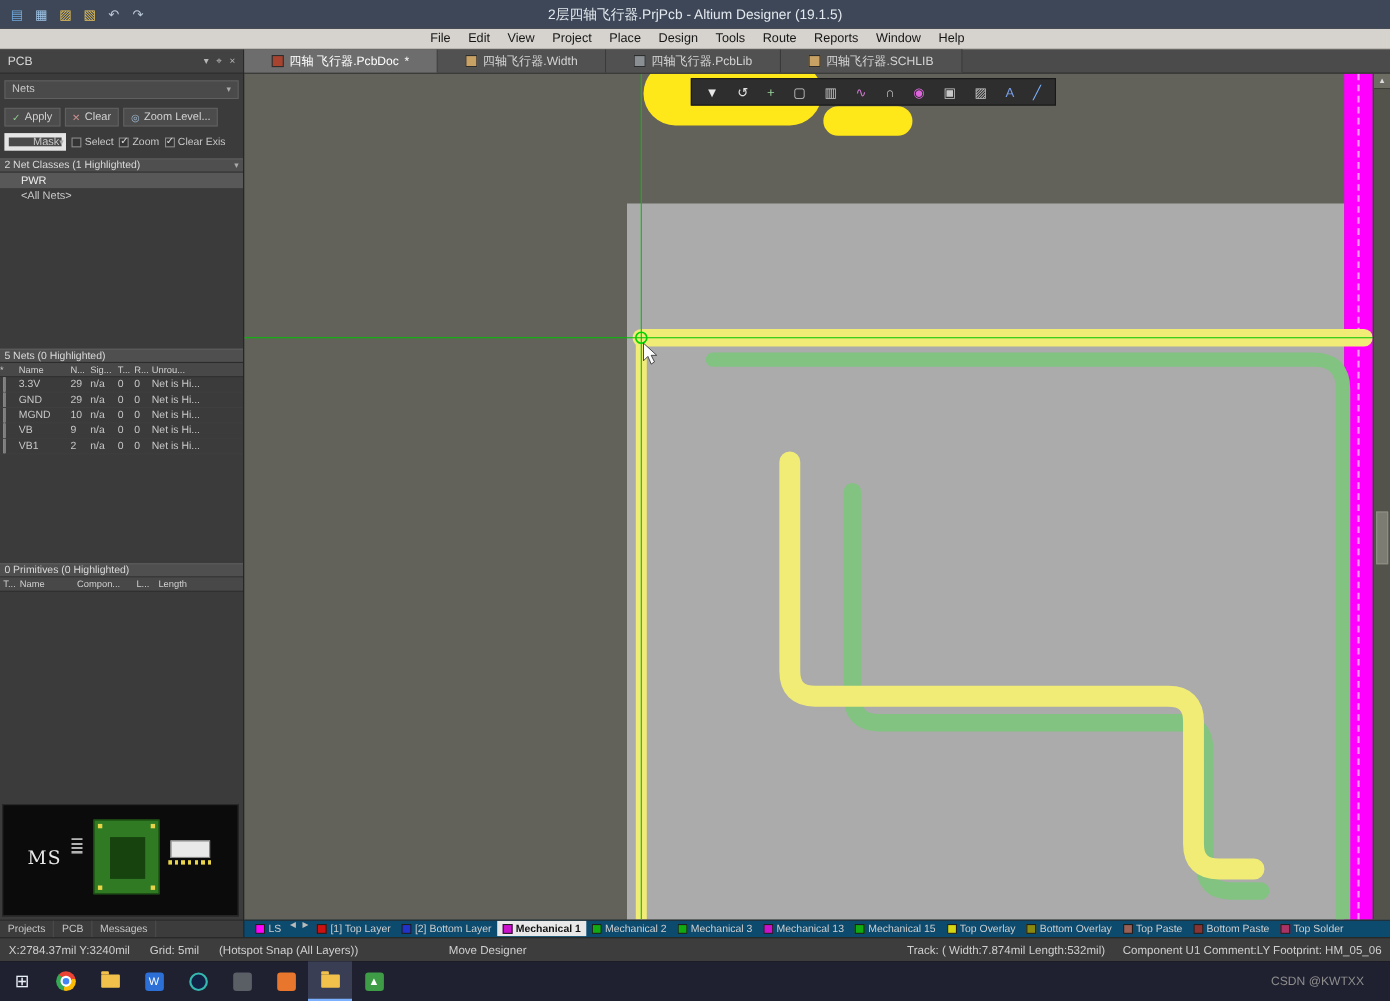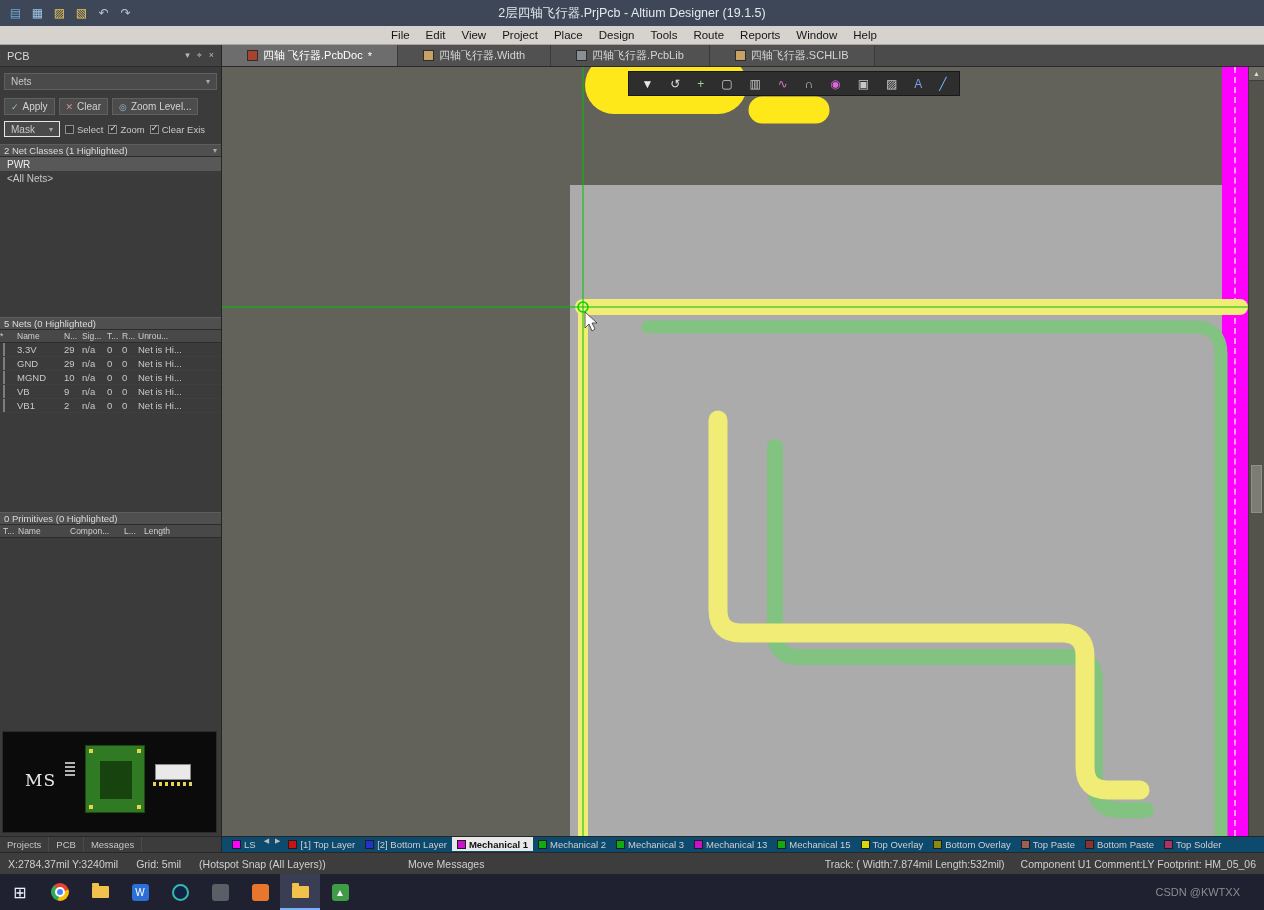--- a/index.html
+++ b/index.html
@@ -32,31 +32,31 @@
   .panel-body { flex:1 1 auto; position:relative; overflow:hidden; color:#c8c8c8; font-size:10px; }
 
   .nets-select { margin:6px 4px 0; height:17px; background:#4a4a4a; border:1px solid #5f5f5f;
     display:flex; align-items:center; justify-content:space-between; padding:0 6px; font-size:10px; }
   .btn-row { display:flex; gap:4px; margin:8px 4px 0; }
   .pbtn { height:17px; background:#4c4c4c; border:1px solid #606060; display:flex; align-items:center;
     gap:4px; padding:0 6px; font-size:10px; color:#d2d2d2; white-space:nowrap; }
   .pbtn .bic { font-size:9px; }
   .bic-apply{ color:#8fc98f } .bic-clear{ color:#cf8f8f } .bic-zoom{ color:#9fb7cf }
   .mask-row { display:flex; gap:5px; margin:6px 4px 0; align-items:center; height:16px; }
-  .mask-select { width:56px; height:16px; background:#4a4a4a; border:1px solid #e5e5e5;
-    display:flex; align-items:center; justify-content:space-between; padding:0 6px; }
+  .mask-select { width:56px; height:16px; background:#4a4a4a; border:4px solid #e5e5e5;
+    display:flex; align-items:center; justify-content:space-between; padding:0 22px; }
   .cb-group { display:flex; align-items:center; gap:3px; font-size:9.5px; white-space:nowrap; }
   .cb { width:9px; height:9px; border:1px solid #8d8d8d; background:#343434; position:relative; flex:0 0 auto; }
   .cb.checked::after { content:"✓"; position:absolute; top:-3px; left:0; font-size:9px; color:#e0e0e0; }
 
   .section-header { margin-top:7px; height:13px; background:#4f4f4f; border-top:1px solid #5d5d5d;
     border-bottom:1px solid #2c2c2c; display:flex; align-items:center; padding:0 4px;
     font-size:9.5px; color:#dadada; }
   .section-header .sh-arrow { margin-left:auto; font-size:8px; color:#aaa; }
-  .list-row { height:14px; display:flex; align-items:center; padding:0 7px; font-size:10px; }
+  .list-row { height:14px; display:flex; align-items:center; padding:0 19px; font-size:10px; }
   .list-row.selected { background:#585858; color:#eee; }
   .spacer-a { height:125px; } .spacer-b { height:92px; }
 
   .tbl-header { height:13px; background:#484848; border-bottom:1px solid #2c2c2c; display:flex;
     align-items:center; font-size:8.5px; color:#cfcfcf; }
   .net-row { height:14px; display:flex; align-items:center; font-size:9.5px; border-bottom:1px solid #3f3f3f; }
   .swatch { width:11px; height:7px; background:#c0c0c0; border:1px solid #7d7d7d; margin:0 3px; flex:0 0 auto; }
   .c-sw{ width:17px; flex:0 0 17px; } .c-name{ width:47px; flex:0 0 47px; } .c-n{ width:18px; flex:0 0 18px; }
   .c-sig{ width:25px; flex:0 0 25px; } .c-t{ width:15px; flex:0 0 15px; } .c-r{ width:16px; flex:0 0 16px; }
   .c-un{ flex:1; overflow:hidden; white-space:nowrap; }
@@ -464,21 +464,21 @@
       </div>
     </div>
   </div>
 
   <div class="statusbar">
     <div class="sb-left">
       <span>X:2784.37mil Y:3240mil</span>
       <span>Grid: 5mil</span>
       <span>(Hotspot Snap (All Layers))</span>
     </div>
-    <div class="sb-center">Move Messages</div>
+    <div class="sb-center">Move Designer</div>
     <div class="sb-right">
       <span>Track: ( Width:7.874mil Length:532mil)</span>
       <span>Component U1 Comment:LY Footprint: HM_05_06</span>
     </div>
   </div>
 
   <div class="taskbar">
     <span class="task-btn">
         <span class="start-glyph">⊞</span>
       </span>

